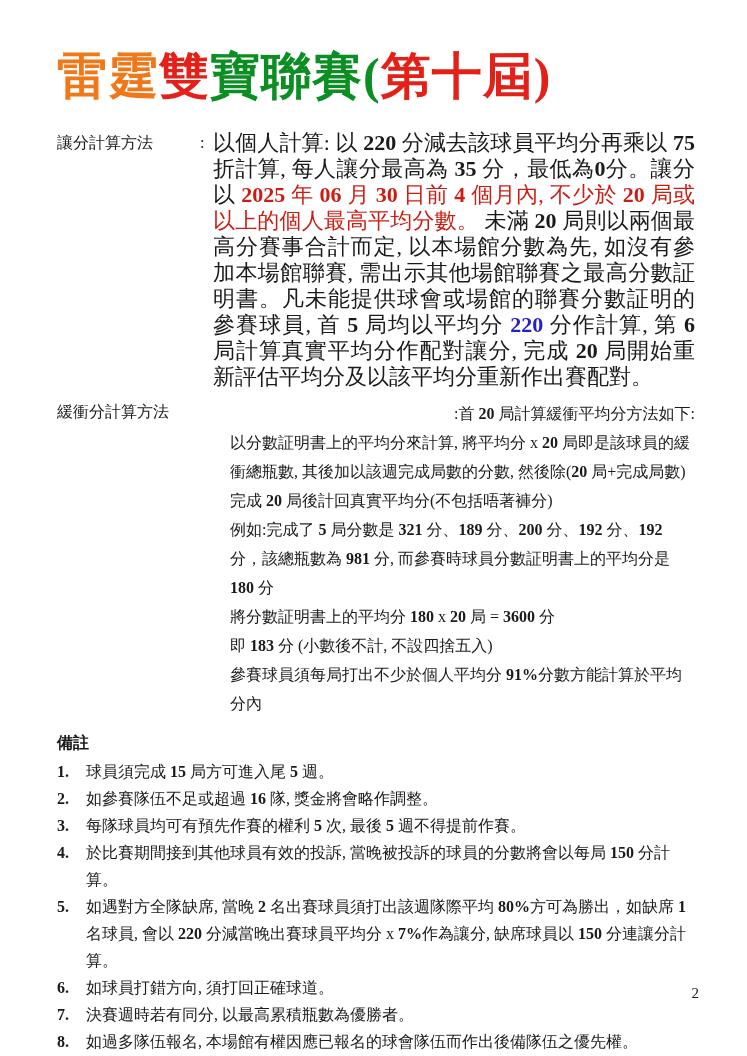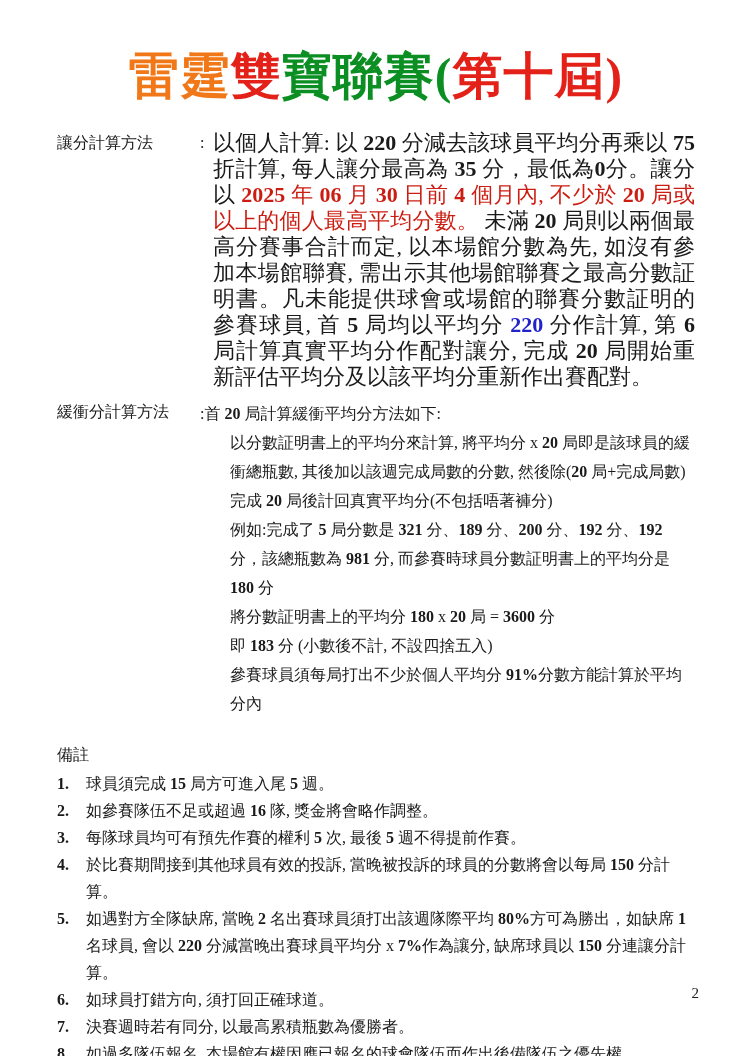--- a/index.html
+++ b/index.html
@@ -8,21 +8,20 @@
     width:747px;height:1056px;
     margin:0 auto;
     background:#ffffff;
     box-sizing:border-box;
     padding:46px 52px 0 57px;
     font-family:"Liberation Serif","DejaVu Serif",serif;
     color:#1a1a1a;
     overflow:hidden;
   }
   .doc-title{
-    text-align:center;
     font-size:50px;
     font-weight:bold;
     line-height:60px;
     margin:0 0 24px 0;
     letter-spacing:1px;
     white-space:nowrap;
   }
   .t-orange{color:#F07818;}
   .t-red{color:#E32119;}
   .t-green{color:#0B8F23;}
@@ -49,26 +48,26 @@
   .blue-text{color:#2222CC;font-weight:bold;}
 
   .buffer-section{margin-top:9px;}
   .buffer-body{
     flex:1 1 auto;
     font-size:16px;
     line-height:29px;
     text-align:left;
   }
   .buffer-line{padding-left:30px;}
-  .buffer-intro{padding-left:0;}
+  .buffer-intro{padding-left:0;text-align:right;}
 
   .notes-title{
-    margin-top:24px;
+    margin-top:12px;
     font-size:16px;
-    font-weight:normal;
+    font-weight:bold;
     line-height:26px;
   }
   .notes-list{margin-top:2px;}
   .note-item{
     display:flex;
     align-items:flex-start;
     font-size:16px;
     line-height:27px;
   }
   .note-num{

